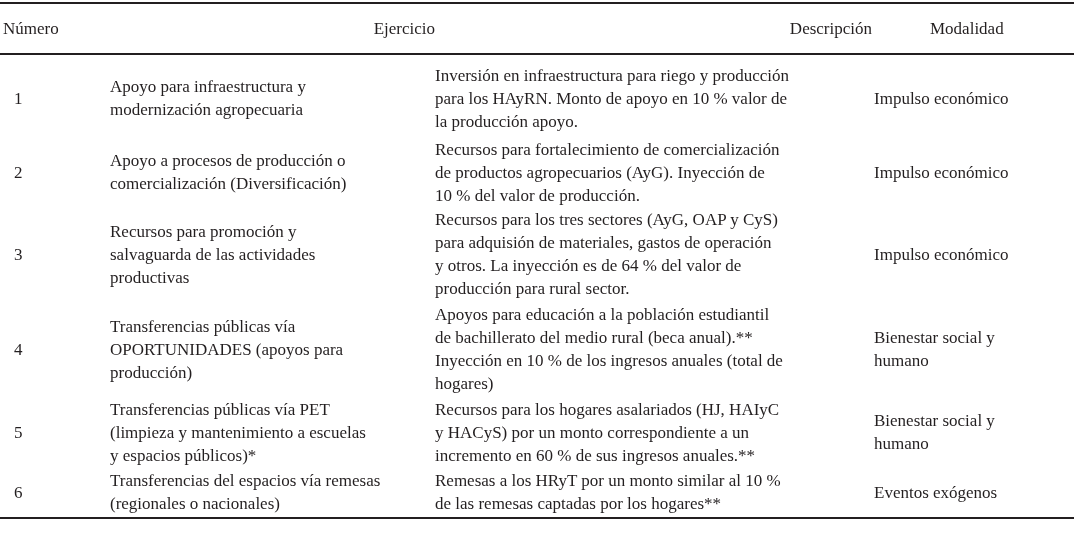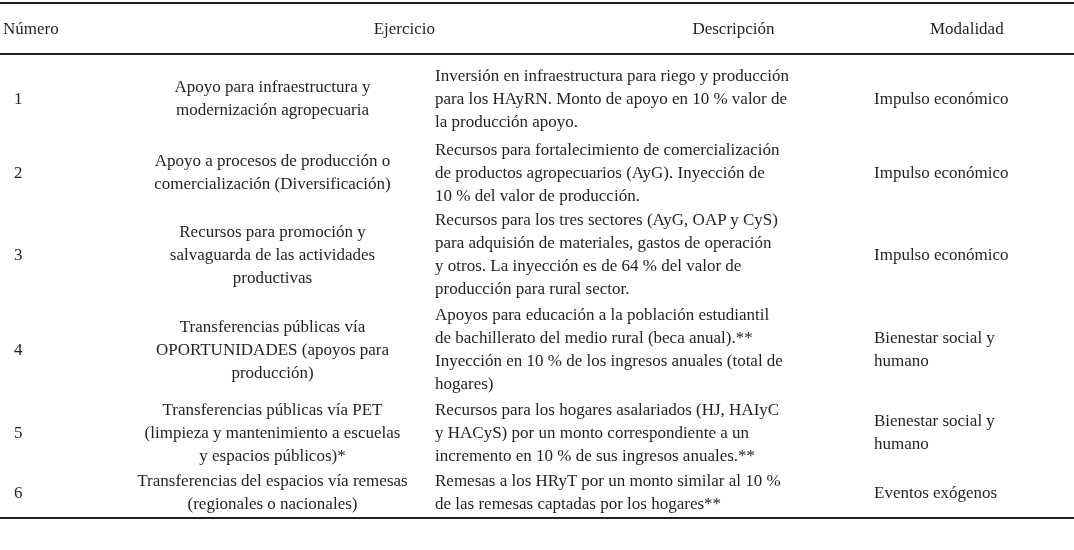--- a/index.html
+++ b/index.html
@@ -47,25 +47,25 @@
       padding: 0;
       vertical-align: middle;
     }
     col.c-num { width: 110px; }
     col.c-ej { width: 325px; }
     col.c-desc { width: 437px; }
     col.c-mod { width: 202px; }
 
     th.h-num { text-align: left; padding-left: 3px; }
     th.h-ej { text-align: right; padding-left: 118px; }
-    th.h-desc { text-align: center; padding-left: 160px; }
+    th.h-desc { text-align: right; padding-left: 160px; }
     th.h-mod { text-align: left; padding-left: 58px; }
 
     td.num { padding-left: 14px; }
-    td.ej { padding-left: 0; text-align: center; }
+    td.ej { padding-left: 0; }
     td.desc { padding-left: 0; }
     td.mod { padding-left: 2px; }
 
     tr.r1 td { height: 78px; }
     tr.r2 td { height: 70px; }
     tr.r3 td { height: 94px; }
     tr.r4 td { height: 96px; }
     tr.r5 td { height: 70px; }
     tr.r6 td { height: 50px; }
 
@@ -165,21 +165,21 @@
       <tr class="r5">
         <td class="num">5</td>
         <td class="ej">
           <span class="line">Transferencias públicas vía PET</span>
           <span class="line">(limpieza y mantenimiento a escuelas</span>
           <span class="line">y espacios públicos)*</span>
         </td>
         <td class="desc">
           <span class="line">Recursos para los hogares asalariados (HJ, HAIyC</span>
           <span class="line">y HACyS) por un monto correspondiente a un</span>
-          <span class="line">incremento en 10 % de sus ingresos anuales.**</span>
+          <span class="line">incremento en 60 % de sus ingresos anuales.**</span>
         </td>
         <td class="mod">
           <span class="line">Bienestar social y</span>
           <span class="line">humano</span>
         </td>
       </tr>
 
       <tr class="r6">
         <td class="num">6</td>
         <td class="ej">

